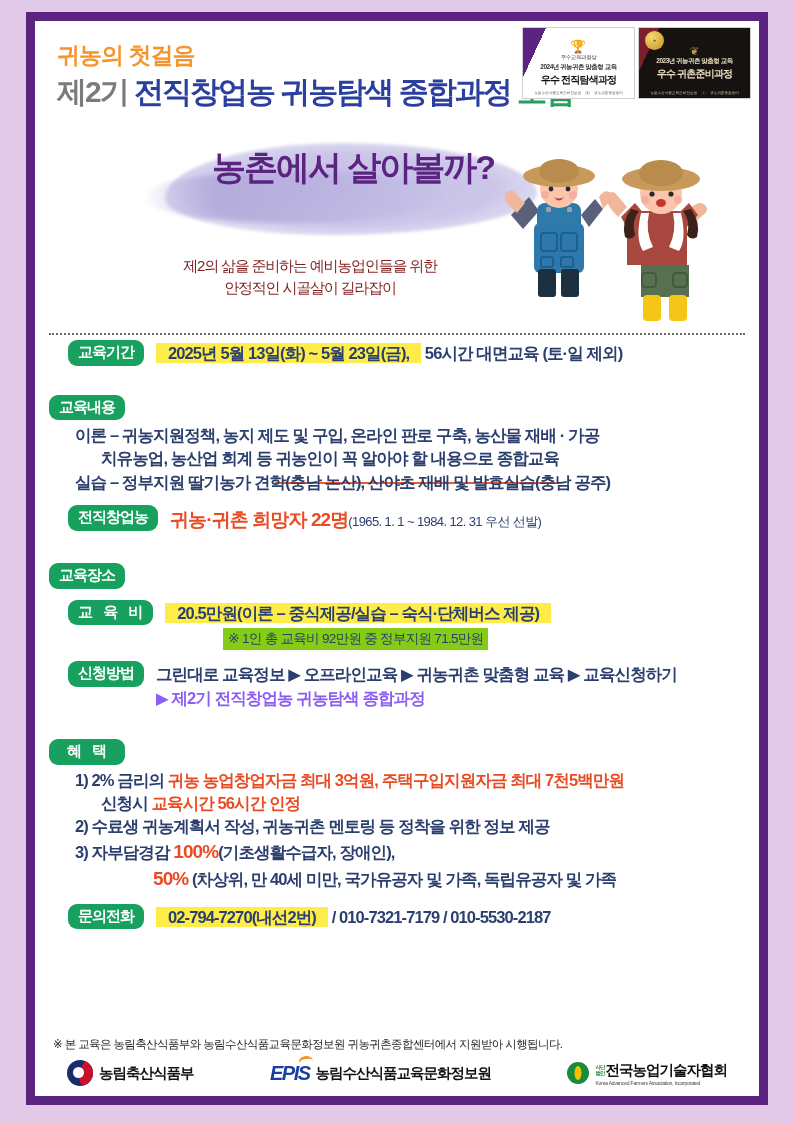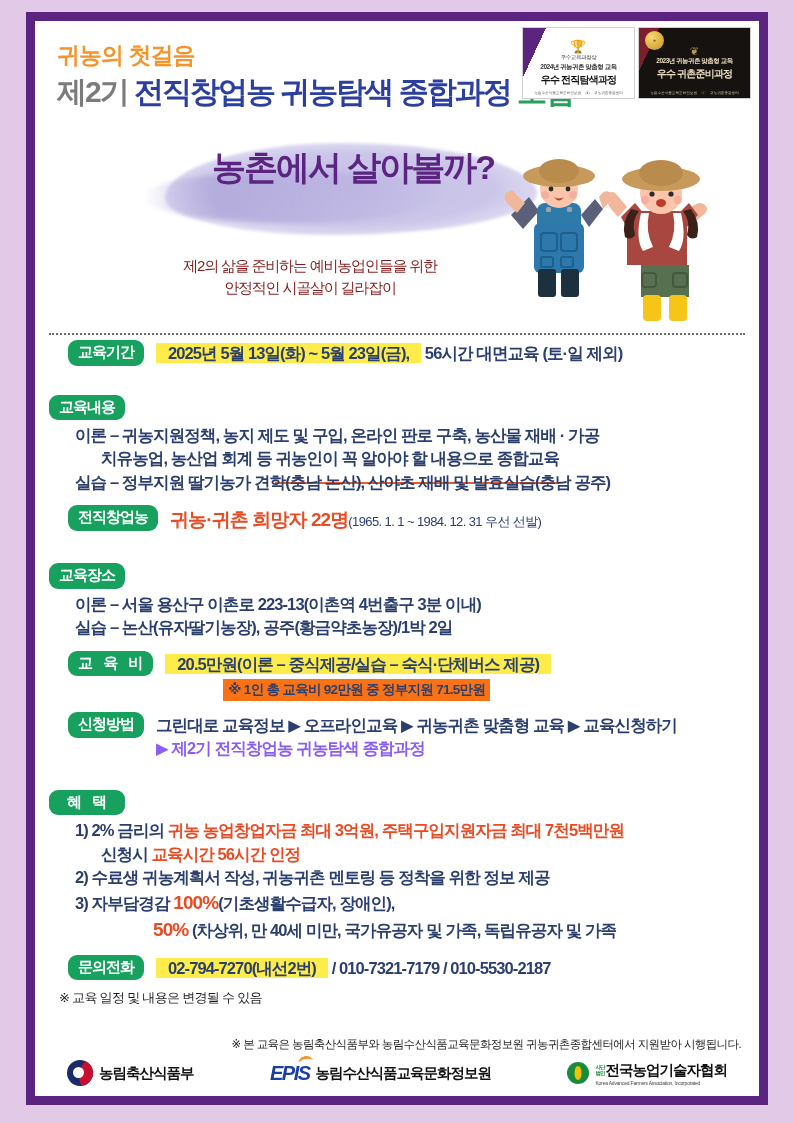--- a/index.html
+++ b/index.html
@@ -216,24 +216,24 @@
   .big-red { color: #ea4b23; font-weight: bold; font-size: 19px; }
   .indent { padding-left: 26px; }
 
   
   .block { margin-top: 11px; }
   .block .tag { display: inline-block; margin-top: 18px; }
   .block .block-body { margin-top: 4px; padding-left: 26px; }
 
   .note-beige {
     display: inline-block;
-    background: #f97316;
+    background: #84cc16;
     font-size: 13.5px;
     color: #2b3f6e;
-    font-weight: bold;
+    font-weight: normal;
     letter-spacing: -0.7px;
     padding: 2px 5px;
     margin-top: 3px;
     margin-left: 58px;
   }
 
   .small-note {
     font-size: 13px;
     color: #1d1d1d;
     letter-spacing: -0.7px;
@@ -242,21 +242,21 @@
 
   .paren-sm { font-size: 13px; font-weight: normal; color: #2b3f6e; letter-spacing: -0.6px; }
 
   
   .footer {
     position: absolute;
     left: 0; right: 0; bottom: 10px;
     padding: 0 18px;
   }
   .footer-note {
-    text-align: right;
+    text-align: left;
     font-size: 11.5px;
     color: #1d1d1d;
     letter-spacing: -0.6px;
     margin-bottom: 8px;
   }
   .logos {
     display: flex;
     align-items: center;
     justify-content: space-between;
     padding: 0 14px;
@@ -440,24 +440,20 @@
 
     <div class="row">
       <div class="tag">전직창업농</div>
       <div class="row-body">
         <div class="line"><span class="big-red">귀농·귀촌 희망자 22명</span><span class="paren-sm">(1965. 1. 1 ~ 1984. 12. 31 우선 선발)</span></div>
       </div>
     </div>
 
     <div class="block">
       <div class="tag">교육장소</div>
-      <div class="block-body">
-        <div class="line bold">이론 – 서울 용산구 이촌로 223-13(이촌역 4번출구 3분 이내)</div>
-        <div class="line bold">실습 – 논산(유자딸기농장), 공주(황금약초농장)/1박 2일</div>
-      </div>
     </div>
 
     <div class="row">
       <div class="tag wide-sp">교 육 비</div>
       <div class="row-body">
         <div class="line bold"><span class="hl-yellow">20.5만원(이론 – 중식제공/실습 – 숙식·단체버스 제공)</span></div>
         <div class="note-beige">※ 1인 총 교육비 92만원 중 정부지원 71.5만원</div>
       </div>
     </div>
 
@@ -480,21 +476,20 @@
       </div>
     </div>
 
     <div class="row">
       <div class="tag">문의전화</div>
       <div class="row-body">
         <div class="line bold"><span class="hl-yellow">02-794-7270(내선2번)</span><span> / 010-7321-7179 / 010-5530-2187</span></div>
       </div>
     </div>
 
-    <div class="small-note">※ 교육 일정 및 내용은 변경될 수 있음</div>
   </div>
 
   <div class="footer">
     <div class="footer-note">※ 본 교육은 농림축산식품부와 농림수산식품교육문화정보원 귀농귀촌종합센터에서 지원받아 시행됩니다.</div>
     <div class="logos">
       <div class="logo">
         <div class="mafra-mark"></div>
         <span class="logo-text">농림축산식품부</span>
       </div>
       <div class="logo">

